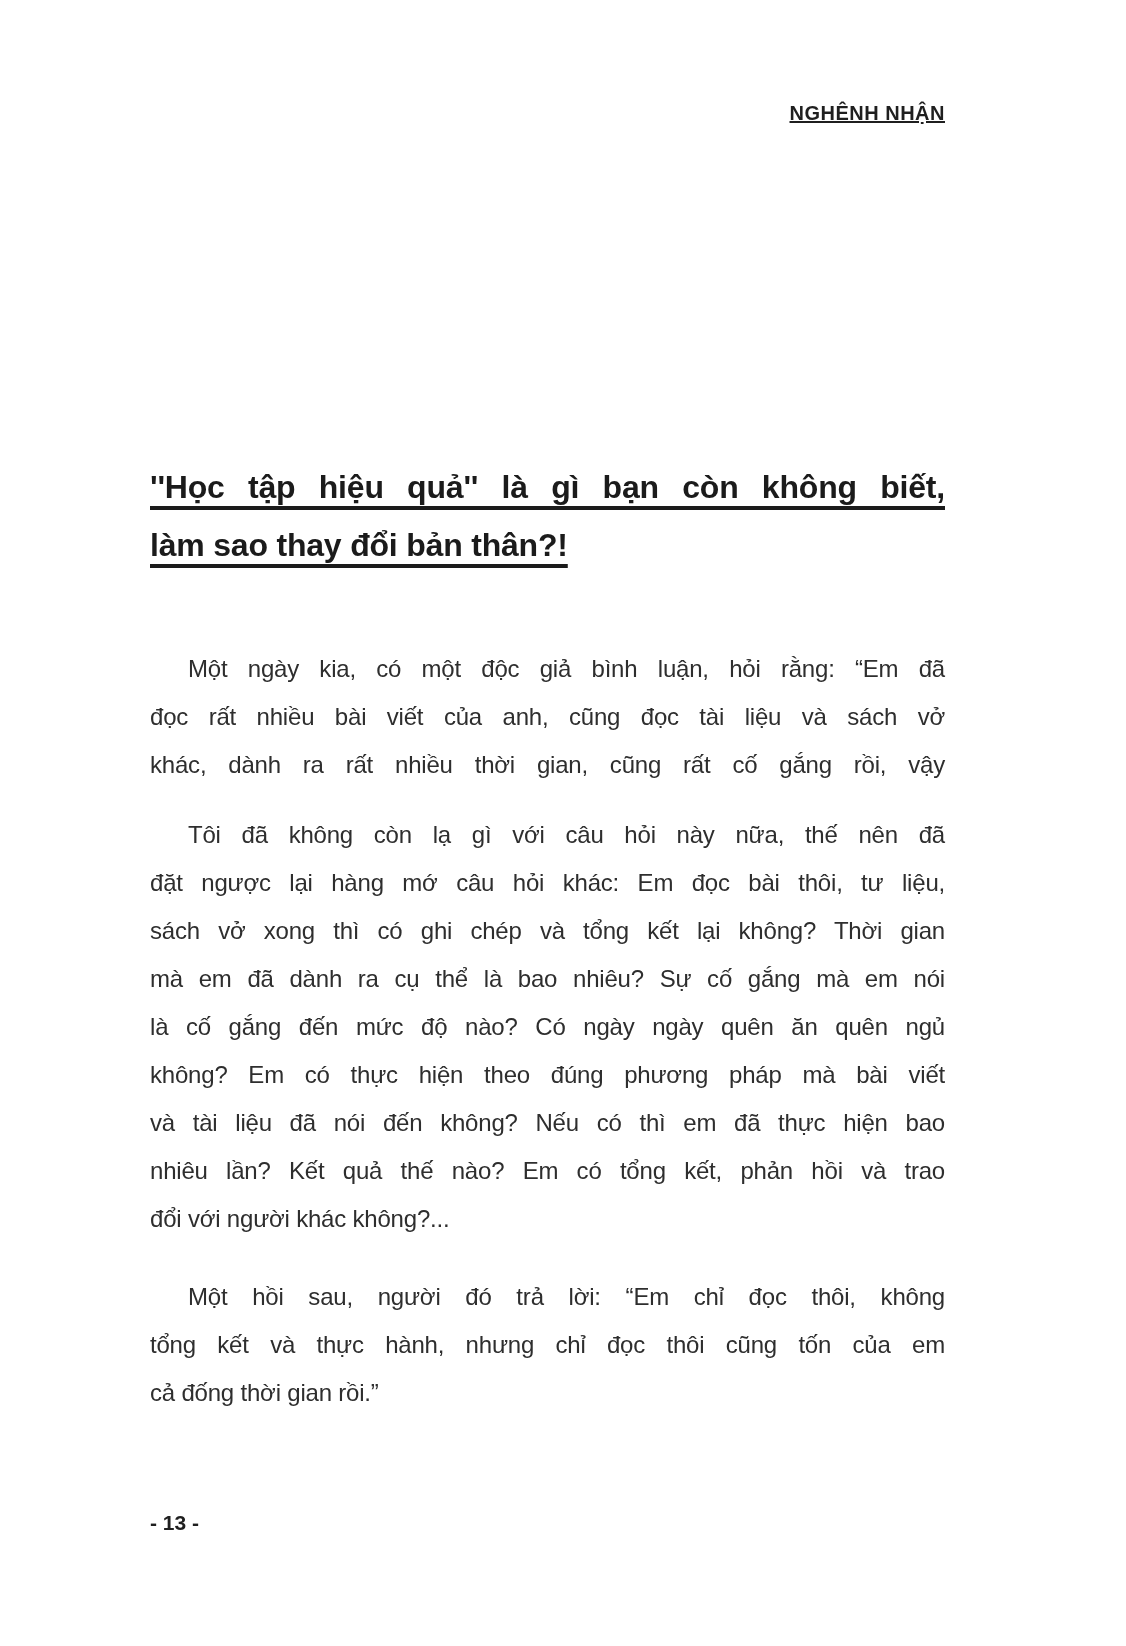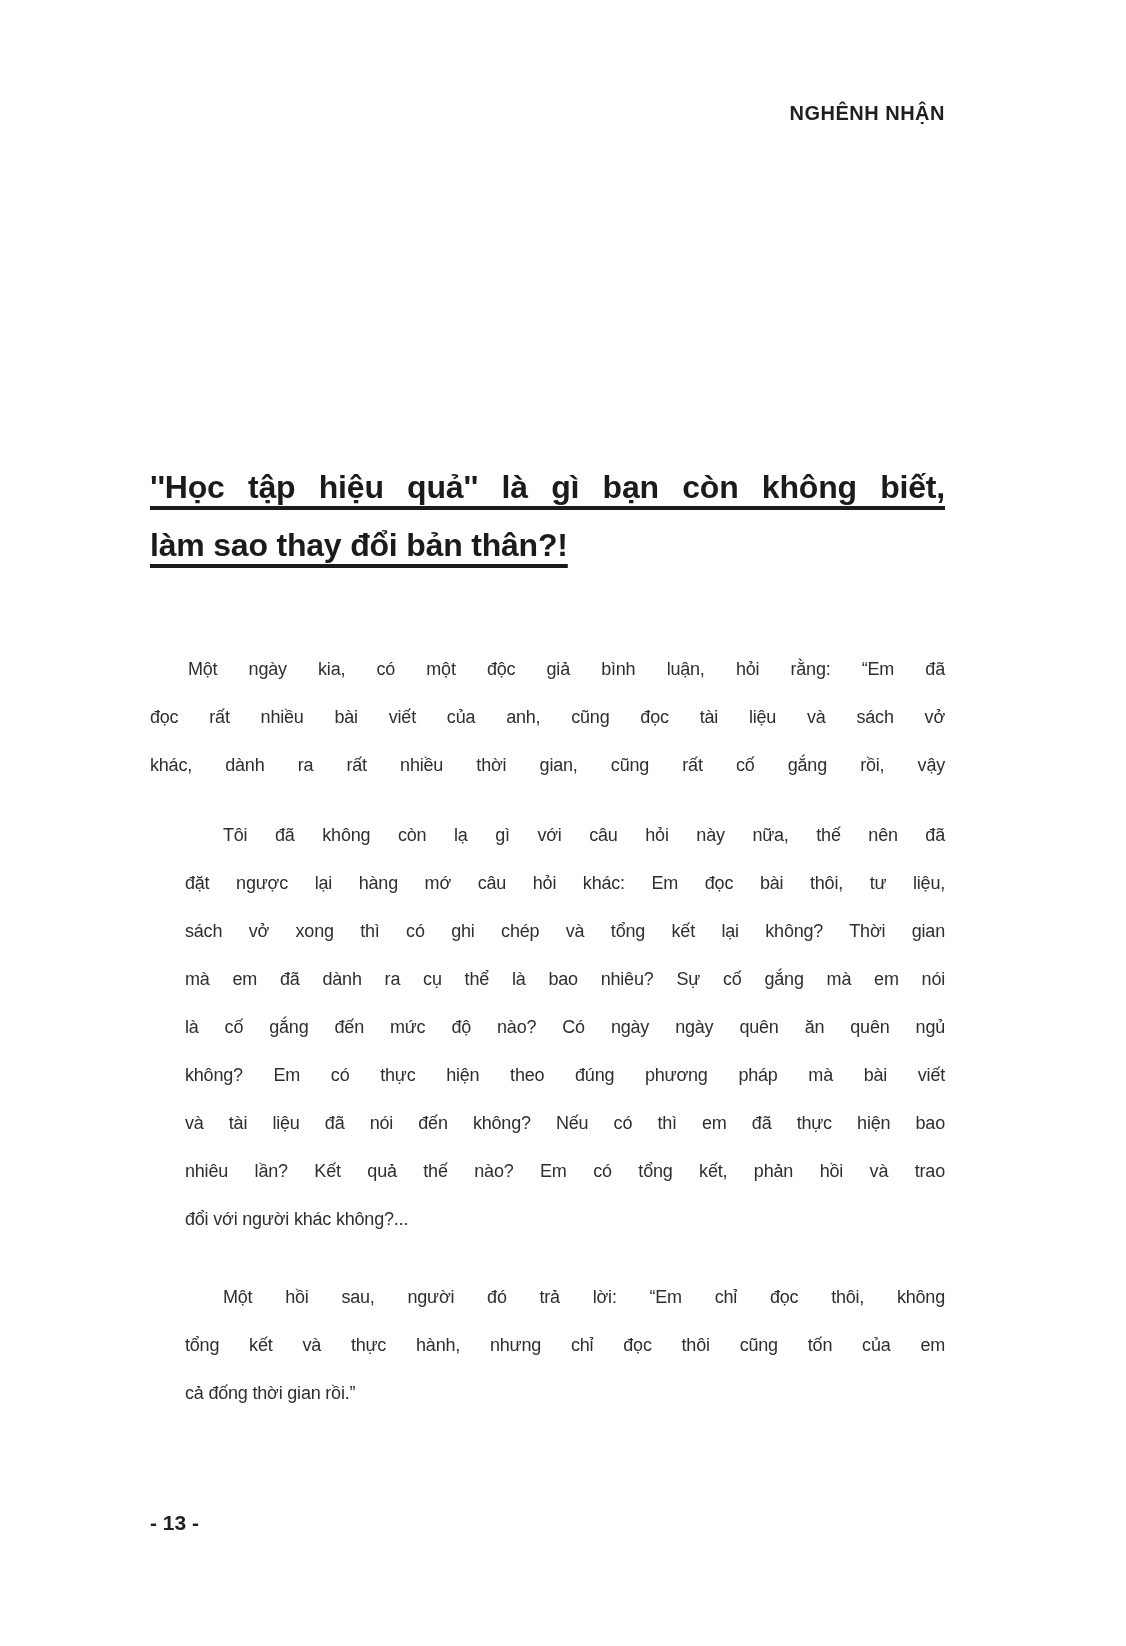--- a/index.html
+++ b/index.html
@@ -16,20 +16,21 @@
     position: absolute;
     top: 101px;
     left: 150px;
     width: 795px;
     text-align: right;
     font-size: 20px;
     font-weight: bold;
     letter-spacing: 0.5px;
     color: #1f1f1f;
     line-height: 24px;
+    text-decoration: underline;
   }
   .chapter-title {
     position: absolute;
     top: 459px;
     left: 150px;
     width: 795px;
     font-size: 32px;
     font-weight: bold;
     letter-spacing: -0.2px;
     color: #1b1b1b;
@@ -41,26 +42,26 @@
     text-decoration-thickness: 4px;
     text-underline-offset: 8px;
     text-decoration-skip-ink: none;
     white-space: normal;
   }
   .body-text {
     position: absolute;
     top: 645px;
     left: 150px;
     width: 795px;
-    font-size: 18px;
+    font-size: 24px;
     letter-spacing: -0.2px;
     color: #2e2e2e;
   }
   .para { margin: 0; }
-  .para + .para { margin-top: 22px; margin-left: 35px; }
+  .para + .para { margin-top: 22px; }
   .para:nth-child(3) { margin-top: 30px; }
   .b-line {
     height: 48px;
     line-height: 48px;
     overflow: visible;
   }
   .indent { padding-left: 38px; }
   .jl {
     text-align: justify;
     text-align-last: justify;

